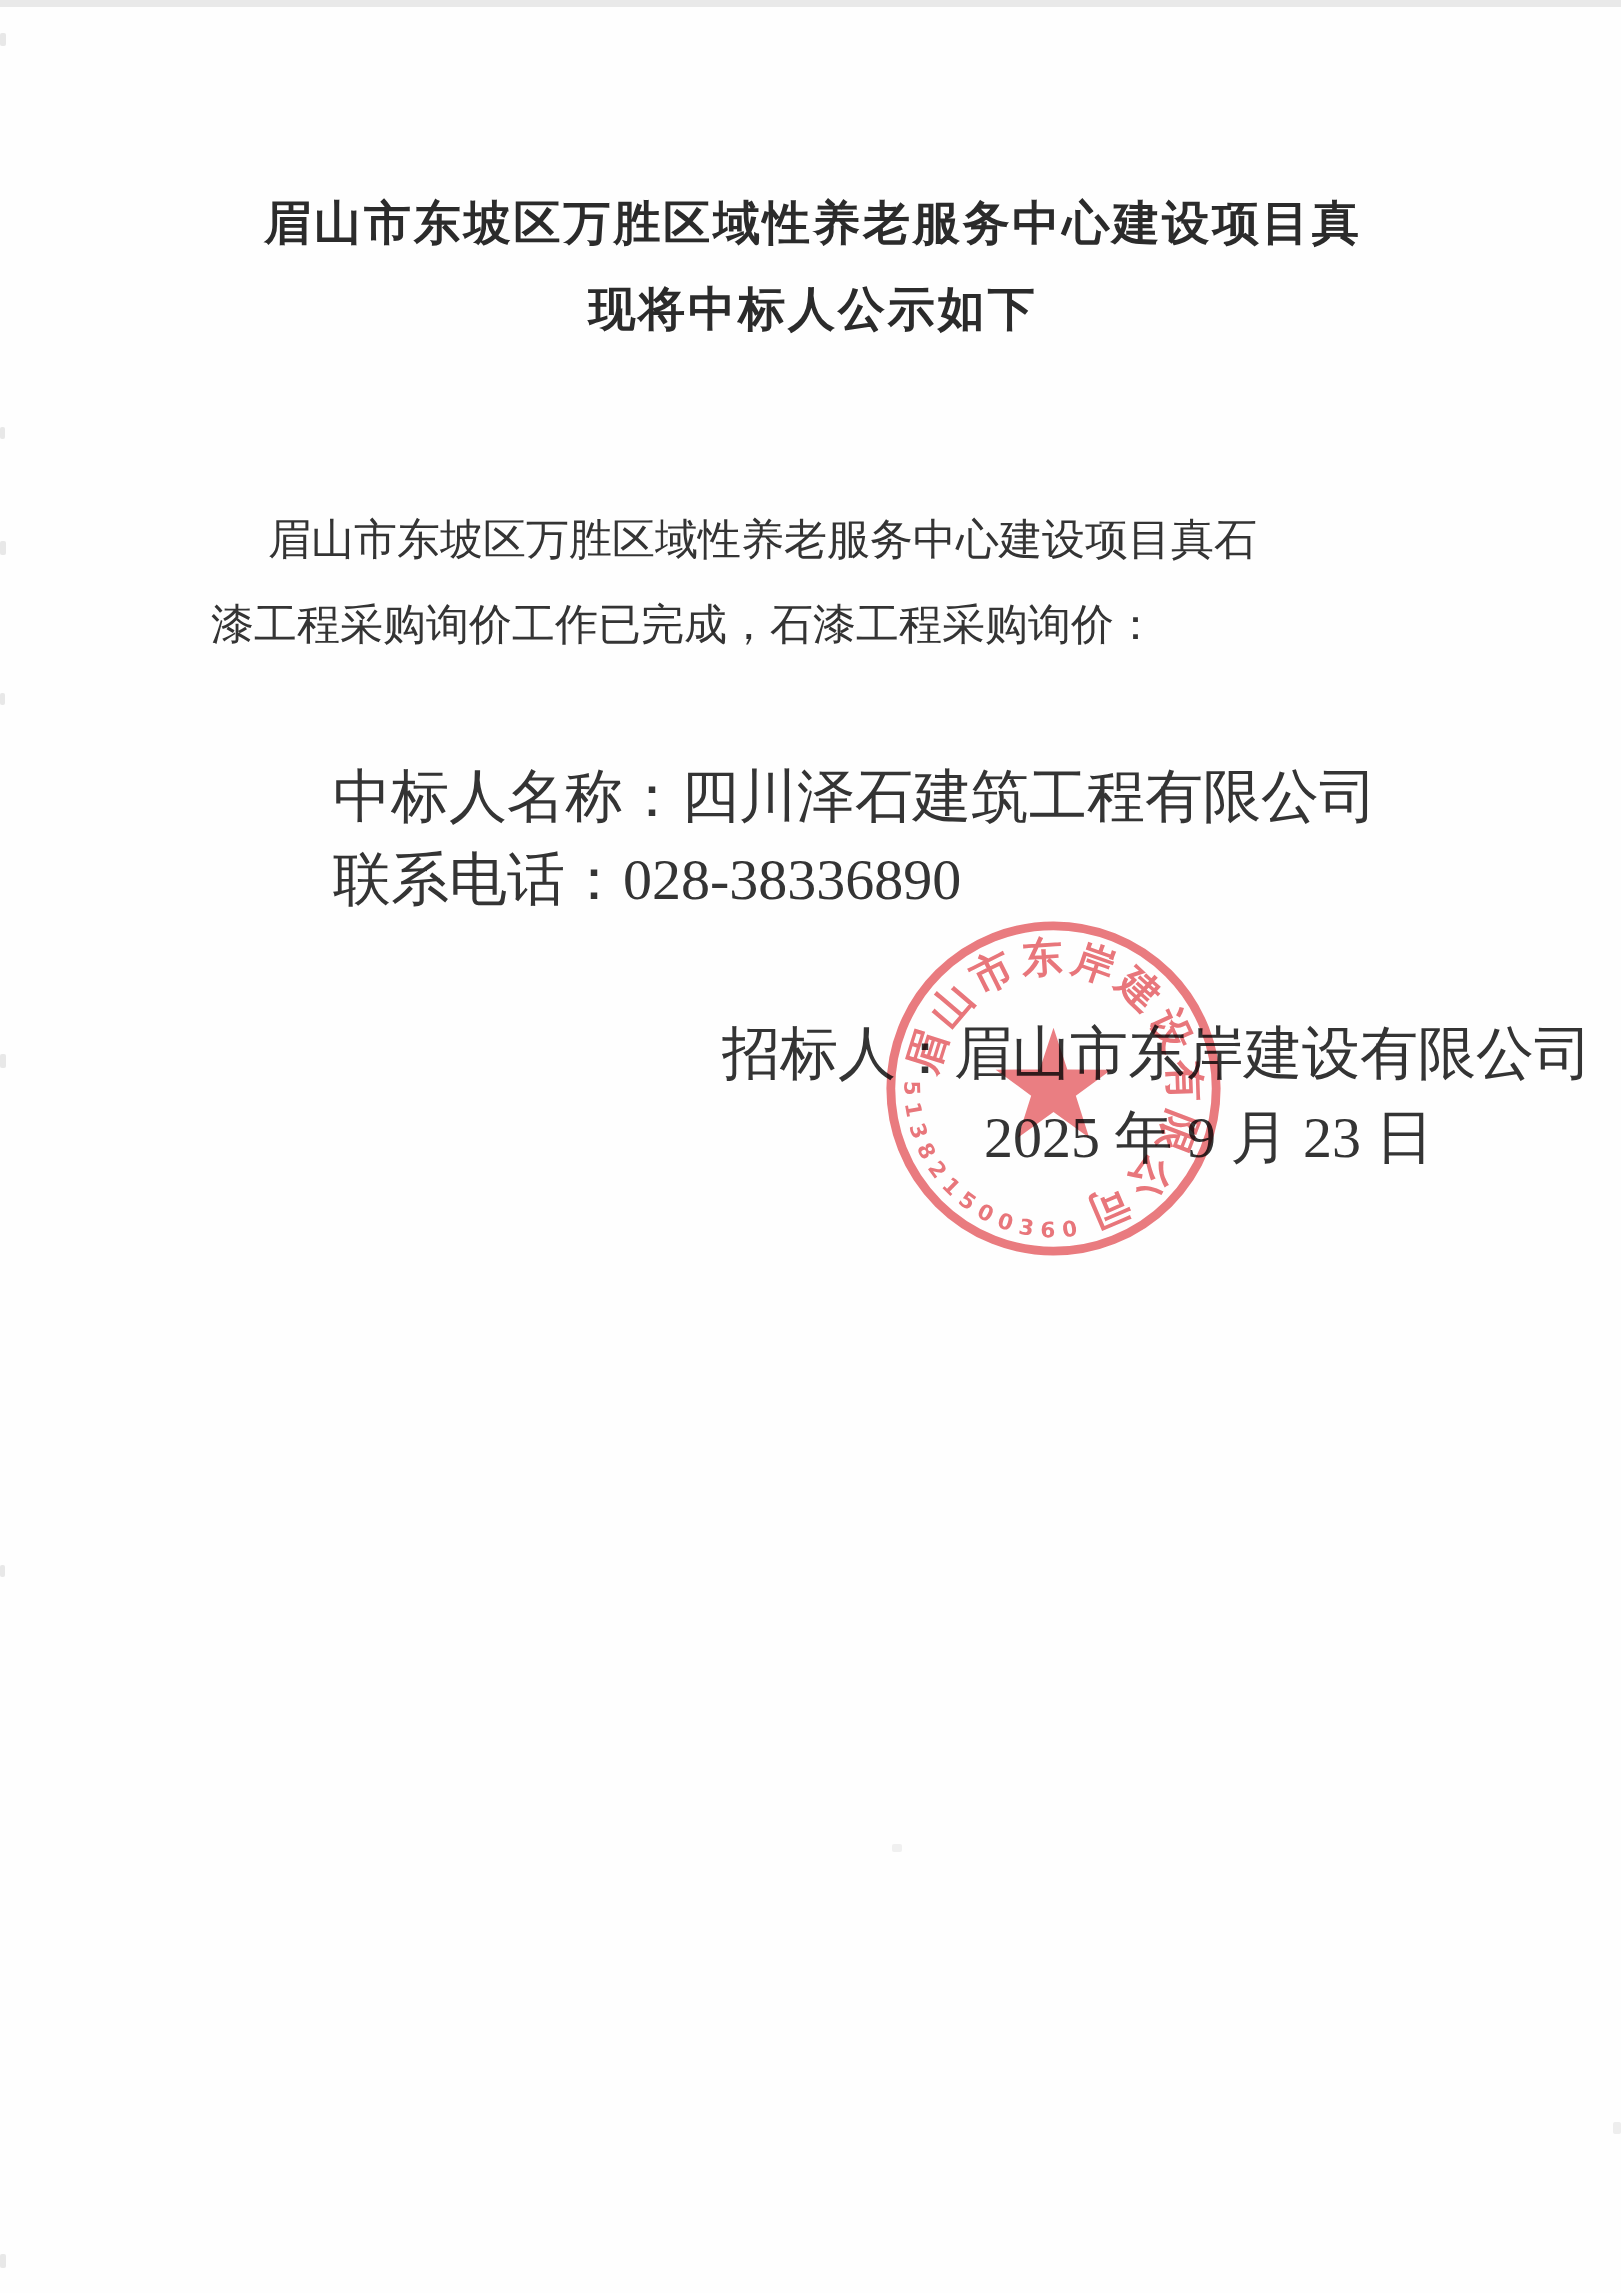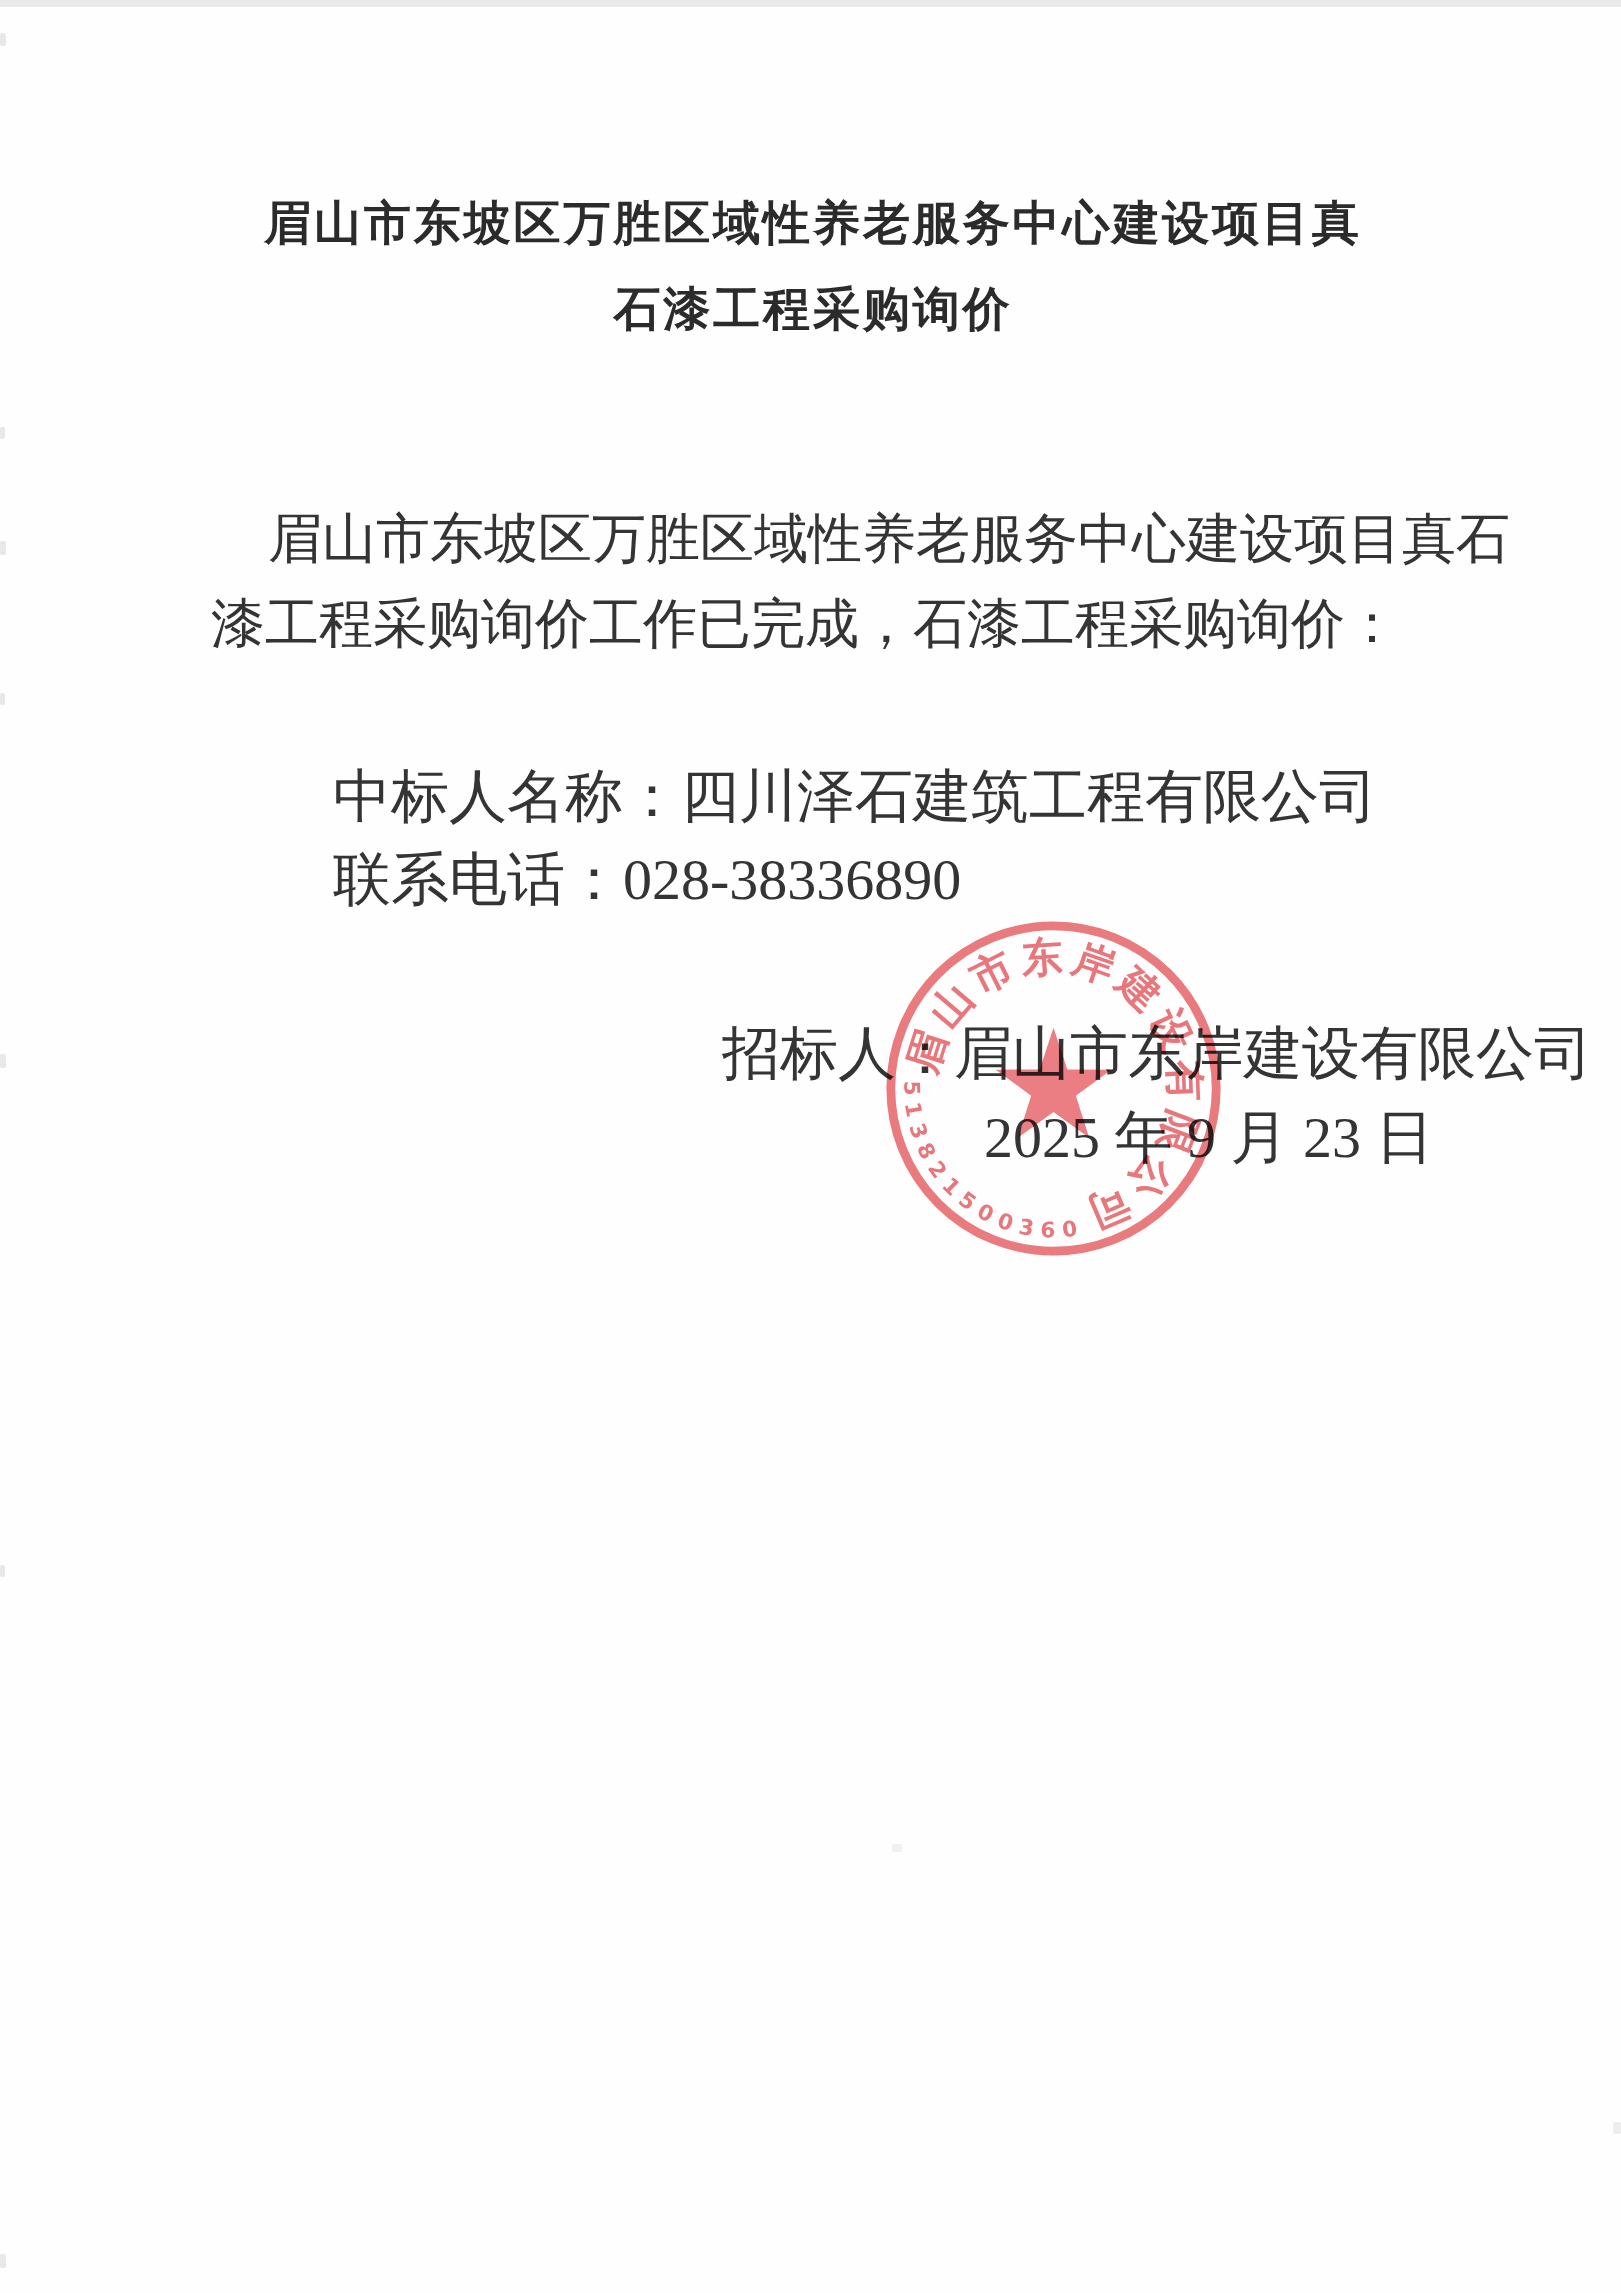--- a/index.html
+++ b/index.html
@@ -19,21 +19,21 @@
     font-family:"Liberation Sans", sans-serif;
     font-weight:700;
     font-size:47px;
     color:#2b2b2b;
     letter-spacing:2.9px;
   }
   .title-line{height:86px;line-height:86px;}
   
   .body-para{
     position:absolute;left:211px;top:490px;width:1186px;
-    font-size:54px;line-height:85px;
+    font-size:43px;line-height:85px;
     color:#343434;
   }
   .body-line{white-space:nowrap;}
   .body-line.indent{text-indent:57px;}
   
   .info-line{
     position:absolute;
     font-size:58px;line-height:52px;
     white-space:nowrap;color:#343434;
   }
@@ -53,21 +53,21 @@
   
   .artifact{position:absolute;background:#d6d6d6;opacity:.55;border-radius:2px;}
 </style>
 </head>
 <body>
 
 <div class="page">
 
   <div class="title-block">
     <div class="title-line">眉山市东坡区万胜区域性养老服务中心建设项目真</div>
-    <div class="title-line">石漆工程采购询价</div>
+    <div class="title-line">现将中标人公示如下</div>
   </div>
 
   <div class="body-para">
     <div class="body-line indent">眉山市东坡区万胜区域性养老服务中心建设项目真石</div>
     <div class="body-line">漆工程采购询价工作已完成，石漆工程采购询价：</div>
   </div>
 
   <div class="info-line winner-line">
     <span>中标人名称：</span><span>四川泽石建筑工程有限公司</span>
   </div>

